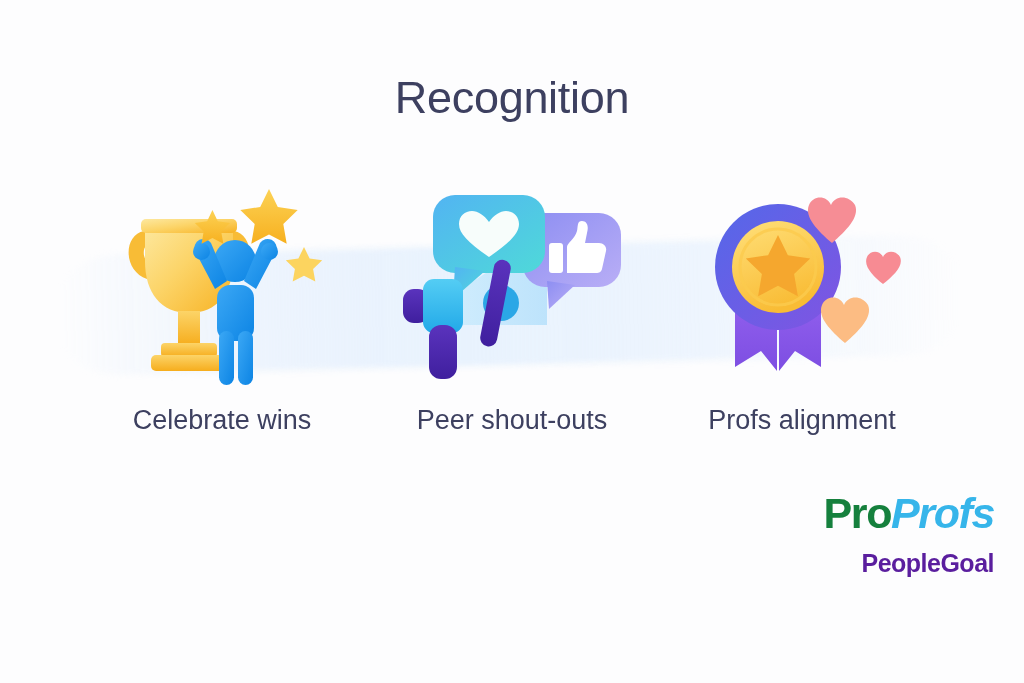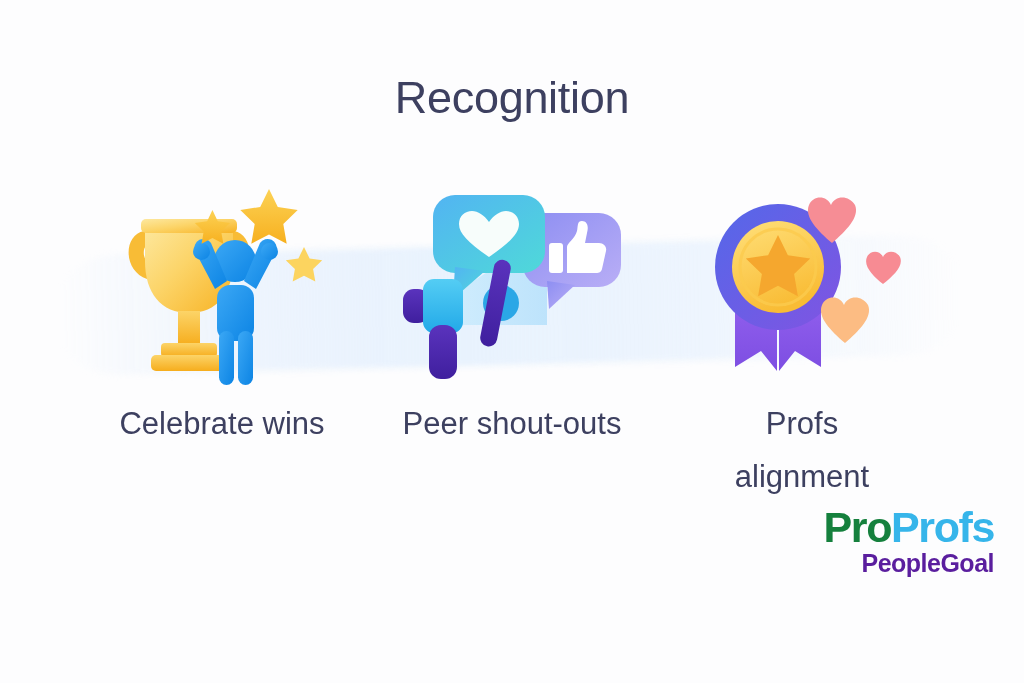--- a/index.html
+++ b/index.html
@@ -73,21 +73,21 @@
   }
   .feature-art {
     width: 230px;
     height: 200px;
     position: relative;
   }
   .feature-art svg { display: block; width: 100%; height: 100%; }
 
   .feature-label {
     margin-top: 12px;
-    font-size: 31px;
+    font-size: 27px;
     line-height: 1.72;
     font-weight: 400;
     color: #3d4060;
     text-align: center;
     max-width: 210px;
   }
   .feature-label.wide { max-width: 280px; }
 
   
   .logo {
@@ -96,23 +96,23 @@
     bottom: 30px;
     text-align: right;
     line-height: 1;
   }
   .logo-main {
     font-size: 43px;
     font-weight: 700;
     letter-spacing: -1.4px;
   }
   .logo-pro  { color: #15803d; }
-  .logo-profs { color: #36b5ea; }
+  .logo-profs { color: #36b5ea; font-style: italic; }
   .logo-sub {
-    margin-top: 2px;
+    margin-top: 16px;
     font-size: 25px;
     font-weight: 700;
     letter-spacing: -0.5px;
     color: #5a1e9e;
   }
 </style>
 </head>
 <body>
 
 <div id="infographic">

